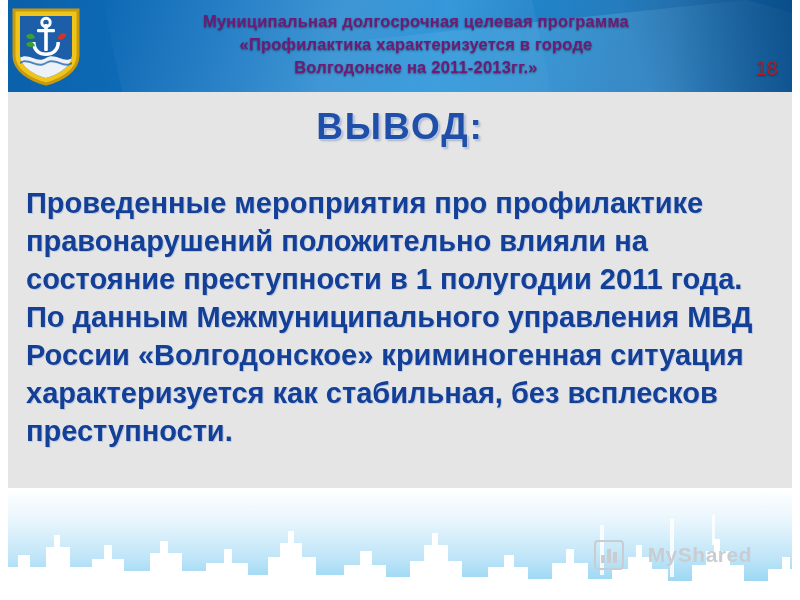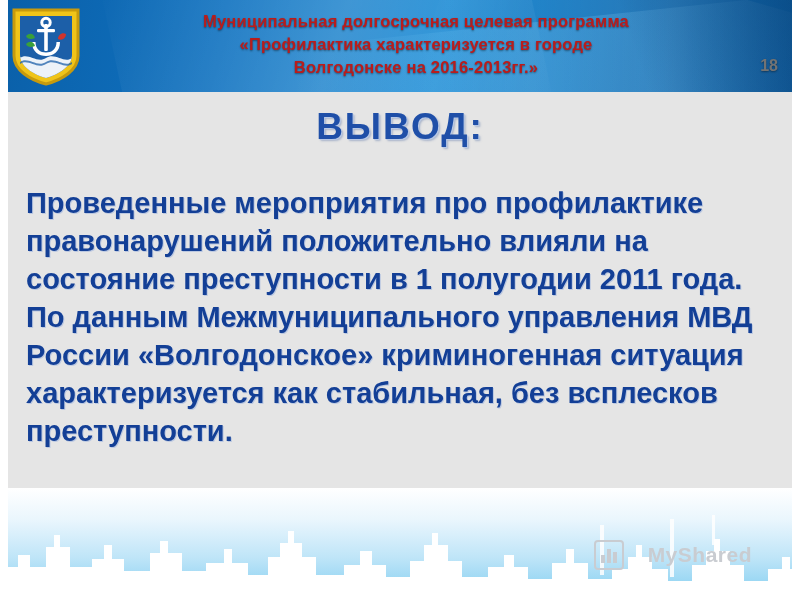--- a/index.html
+++ b/index.html
@@ -83,37 +83,37 @@
     width: 72px; height: 80px;
     z-index: 8;
   }
 
   
   #header-title {
     position: absolute;
     left: 96px; top: 10px;
     width: 640px;
     text-align: center;
-    color: #b91c1c;
+    color: #701a75;
     font-size: 16.5px;
     font-weight: bold;
     line-height: 23px;
     letter-spacing: 0.2px;
     text-shadow: 0 1px 2px rgba(0,0,0,0.45);
     z-index: 7;
   }
   #header-title div { white-space: nowrap; }
 
   
   #slide-number {
     position: absolute;
     right: 22px; top: 57px;
-    color: #737373;
-    font-size: 16px;
-    font-weight: bold;
+    color: #b91c1c;
+    font-size: 20px;
+    font-weight: normal;
     z-index: 9;
     text-shadow: 0 1px 2px rgba(0,0,0,0.4);
   }
 
   
   #body {
     position: absolute;
     left: 8px; top: 92px;
     width: 784px;
     height: 400px;
@@ -234,21 +234,21 @@
       <path d="M16,30 C20,26 24,28 25,32 C21,34 17,33 16,30 Z" fill="#3aa03a"></path>
       <path d="M16,38 C20,34 24,36 25,40 C21,42 17,41 16,38 Z" fill="#3aa03a"></path>
 
       <path d="M56,28 C52,26 48,29 48,33 C52,35 56,32 56,28 Z" fill="#d0342c"></path>
     </svg>
   </div>
 
   <div id="header-title">
     <div>Муниципальная долгосрочная  целевая программа</div>
     <div>«Профилактика характеризуется в городе</div>
-    <div>Волгодонске на 2016-2013гг.»</div>
+    <div>Волгодонске на 2011-2013гг.»</div>
   </div>
 
   <div id="slide-number">18</div>
 
   <div id="leftstrip"></div>
   <div id="rightstrip"></div>
 
   <div id="body">
     <div id="conclusion-title">ВЫВОД:</div>
     <div id="conclusion-body">

